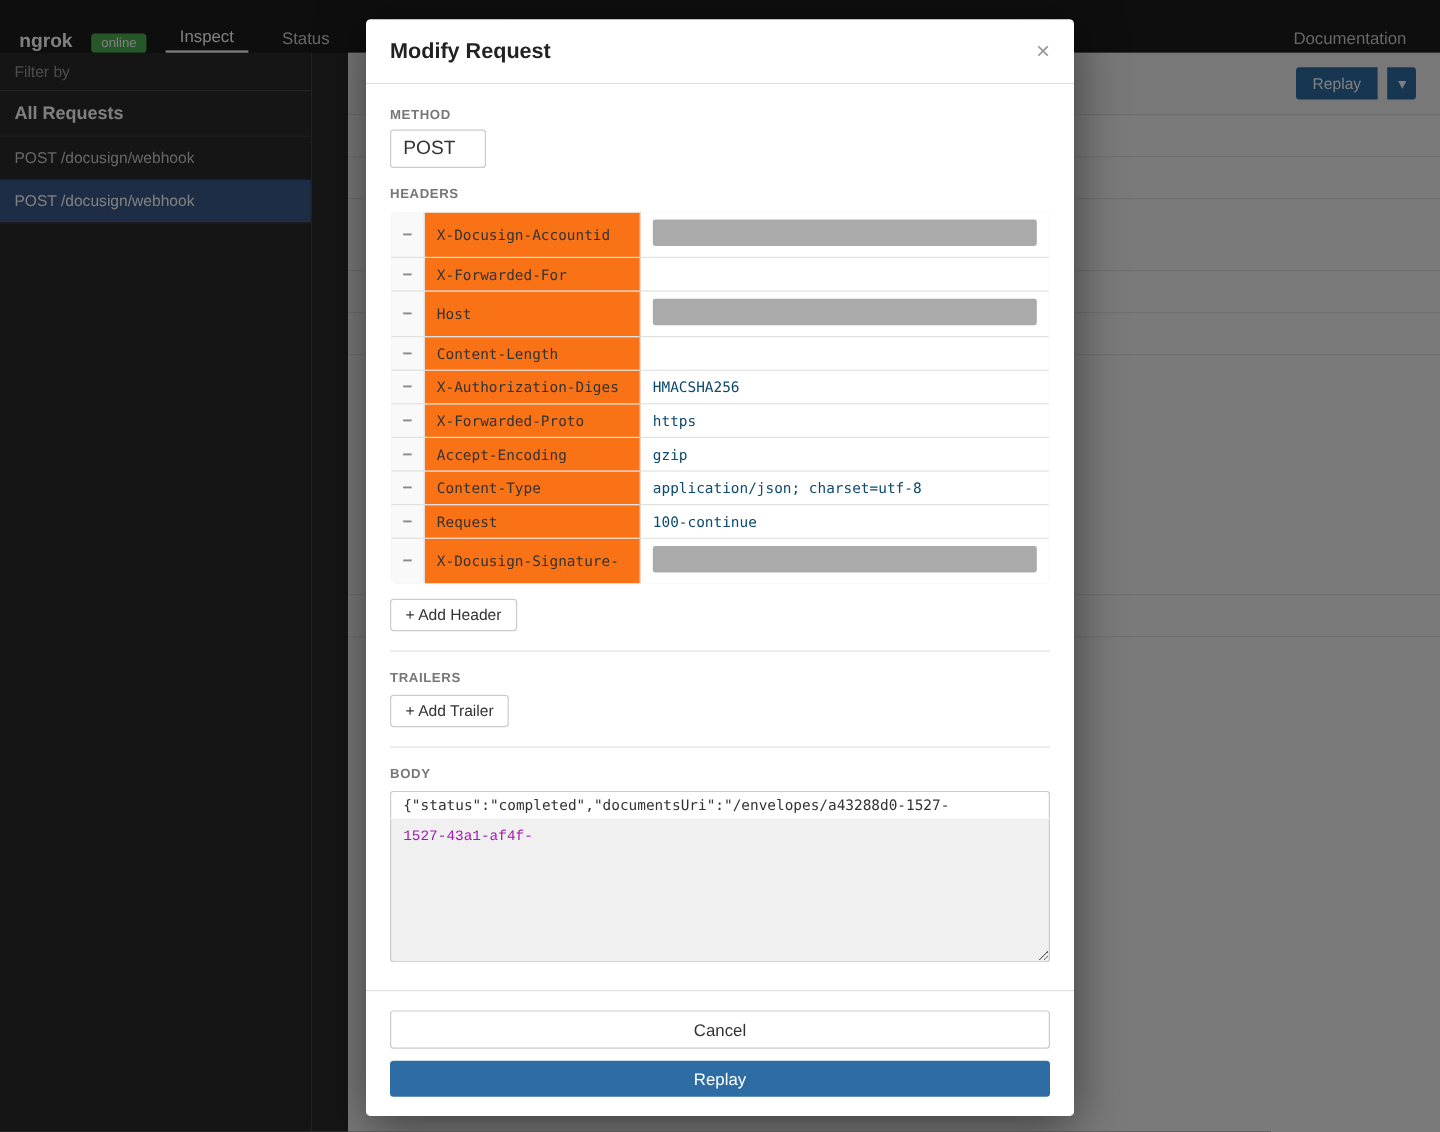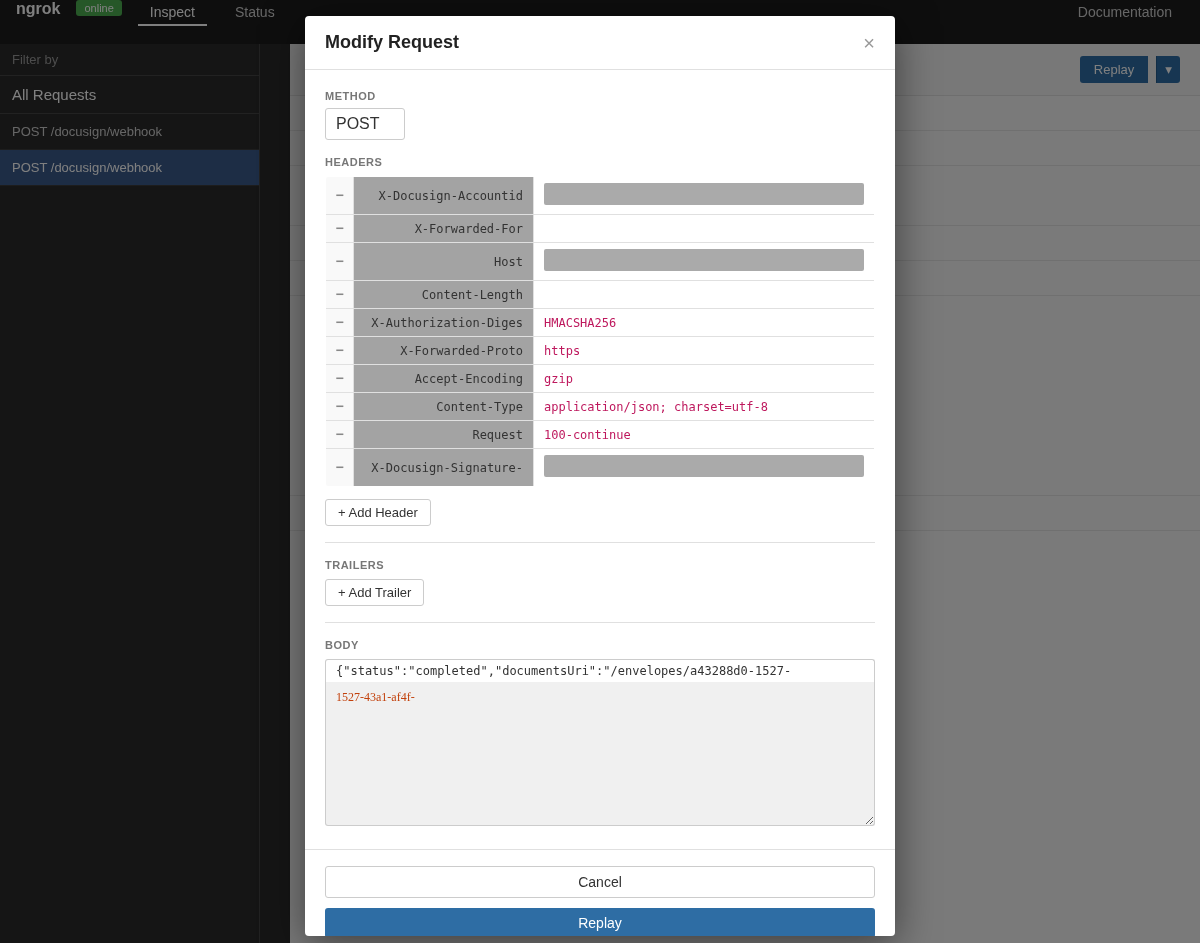--- a/index.html
+++ b/index.html
@@ -18,21 +18,21 @@
     .app-bg {
       position: absolute;
       top: 0; left: 0; right: 0; bottom: 0;
       background: #2a2a2a;
     }
 
     .top-bar {
       background: #1c1c1c;
       height: 44px;
       display: flex;
-      align-items: flex-start;
+      align-items: flex-end;
       padding: 0 16px;
       gap: 16px;
     }
 
     .ngrok-logo {
       color: #fff;
       font-weight: bold;
       font-size: 16px;
     }
 
@@ -75,21 +75,21 @@
       padding: 8px 12px;
       border-bottom: 1px solid #444;
       color: #999;
       font-size: 13px;
     }
 
     .all-requests {
       padding: 10px 12px;
       color: #fff;
       font-size: 15px;
-      font-weight: 400;
+      font-weight: 700;
       border-bottom: 1px solid #444;
     }
 
     .request-item {
       padding: 10px 12px;
       color: #ccc;
       font-size: 13px;
       border-bottom: 1px solid #3a3a3a;
       cursor: pointer;
     }
@@ -279,39 +279,38 @@
       font-size: 14px;
       font-weight: bold;
       line-height: 1;
       padding: 0 4px;
     }
 
     .header-name-cell {
       width: 180px;
       padding: 6px 10px;
       border-right: 1px solid #e0e0e0;
-      background: #a3a3a3;
+      background: #f97316;
       font-family: monospace;
       font-size: 12px;
       color: #333;
-      text-align: right;
     }
 
     .header-value-cell {
       padding: 6px 10px;
       background: #fff;
     }
 
     .header-value-input {
       width: 100%;
       border: none;
       outline: none;
       font-family: monospace;
       font-size: 12px;
-      color: #be185d;
+      color: #0c4a6e;
       background: transparent;
     }
 
     .header-value-masked {
       display: inline-block;
       width: 100%;
       height: 22px;
       background: #aaa;
       border-radius: 2px;
     }
@@ -348,30 +347,30 @@
       text-overflow: ellipsis;
       padding: 4px 10px;
       border: 1px solid #ccc;
       border-bottom: none;
       border-radius: 3px 3px 0 0;
       background: #fff;
     }
 
     .body-textarea {
       width: 100%;
-      height: 144px;
-      font-family: Liberation Serif, serif;
+      height: 120px;
+      font-family: Liberation Mono, monospace;
       font-size: 12px;
       border: 1px solid #ccc;
       border-top: none;
       border-radius: 0 0 3px 3px;
       padding: 8px 10px;
       resize: vertical;
       background: #f0f0f0;
-      color: #c2410c;
+      color: #a21caf;
     }
 
     .modal-footer {
       display: flex;
       justify-content: flex-end;
       gap: 10px;
       padding: 16px 20px;
       border-top: 1px solid #e0e0e0;
       background: #fff;
       flex-direction: column;

